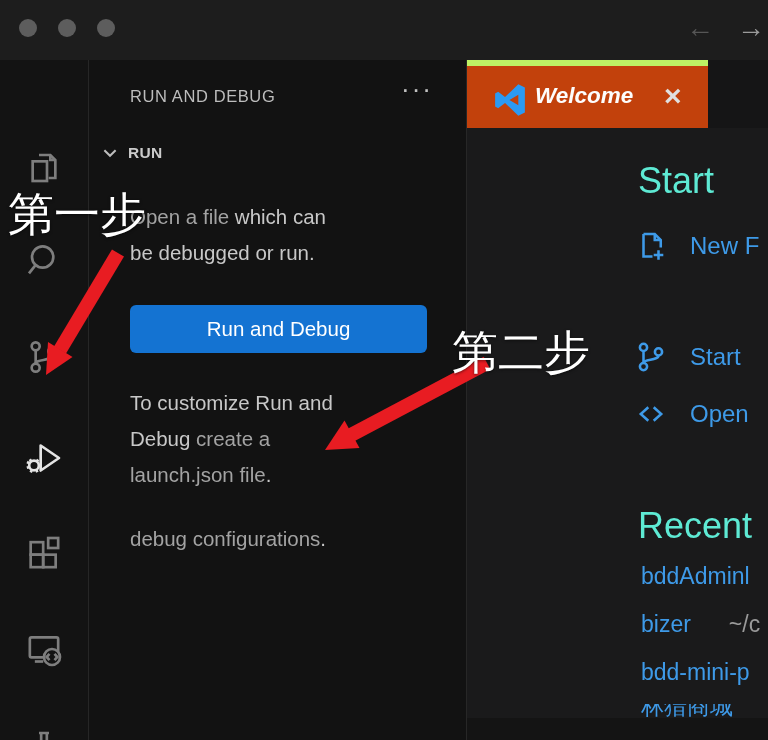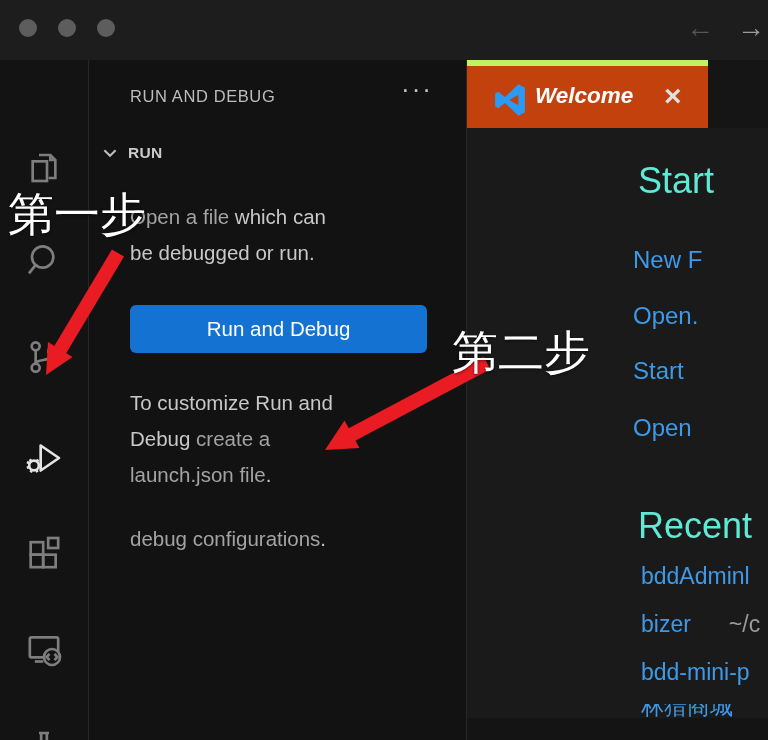--- a/index.html
+++ b/index.html
@@ -46,21 +46,21 @@
   #tabbar { position:absolute; left:0; top:0; width:302px; height:68px; background:#151516; }
   #tab-welcome { position:absolute; left:0; top:0; width:241px; height:68px; background:#c2410c;
     border-top:6px solid #bef264;font-weight:bold; }
   #tab-logo { position:absolute; left:27px; top:18px; width:32px; height:32px; }
   #tab-label { position:absolute; left:68px; top:17px; font-size:22.5px; font-style:italic; color:#fdfdfd; }
   #tab-close { position:absolute; left:197px; top:13px; font-size:30px; color:#e0e0e0; }
 
   .ed-heading { position:absolute; left:171px; font-size:36px; color:#5eead4; }
   #start-heading { top:100px; }
   #recent-heading { top:445px; }
-  .start-item { position:absolute; left:166px; display:flex; align-items:center; gap:21px; height:42px;flex-direction:column; }
+  .start-item { position:absolute; left:166px; display:flex; align-items:center; gap:21px; height:42px; }
   .start-item svg { width:36px; height:36px; stroke:#3e9ae8; fill:none; stroke-width:1.7; }
   .start-item .st-label { font-size:24px; color:#3e9ae8; white-space:nowrap; }
   #si0{ top:165px; } #si1{ top:221px; } #si2{ top:276px; } #si3{ top:333px; }
 
   .recent-item { position:absolute; left:174px; font-size:23px; color:#3e9ae8; white-space:nowrap; }
   #ri0{ top:503px; } #ri1{ top:551px; } #ri2{ top:599px; }
   #ri3-clip { position:absolute; left:174px; top:644px; height:14px; overflow:hidden; width:128px; }
   #ri3-clip .recent-item { position:relative; left:0; top:-13px; }
   .recent-path { color:#9a9a9a; margin-left:38px; }
   #ed-bottom { position:absolute; left:0; top:658px; width:302px; height:22px; background:#141414; }
@@ -177,27 +177,20 @@
 
     <div id="start-heading" class="ed-heading">Start</div>
 
     <div id="si0" class="start-item">
       <svg viewBox="0 0 24 24">
           <path d="M7 4 h7.5 l4 4 v5 M7 4 v15 h6"></path>
           <path d="M14.5 4 v4 h4"></path>
           <path d="M17 14.8 v6.4 M13.8 18 h6.4"></path>
         </svg>
       <span class="st-label">New F</span>
-    </div>
-    <div id="si1" class="start-item">
-      <svg viewBox="0 0 24 24" stroke-linejoin="round">
-          <path d="M4.5 18.5 V6.5 h5.5 l2 2 h7.5 v2.5"></path>
-          <path d="M4.5 18.5 L7.2 11 h13.3 l-2.6 7.5 z"></path>
-        </svg>
-      <span class="st-label">Open.</span>
     </div>
     <div id="si2" class="start-item">
       <svg viewBox="0 0 24 24">
           <circle cx="7" cy="5.6" r="2.4"></circle>
           <circle cx="7" cy="18.4" r="2.4"></circle>
           <circle cx="17" cy="8.6" r="2.4"></circle>
           <path d="M7 8 V16"></path>
           <path d="M17 11 C17 14.6 7 13 7 16"></path>
         </svg>
       <span class="st-label">Start</span>

